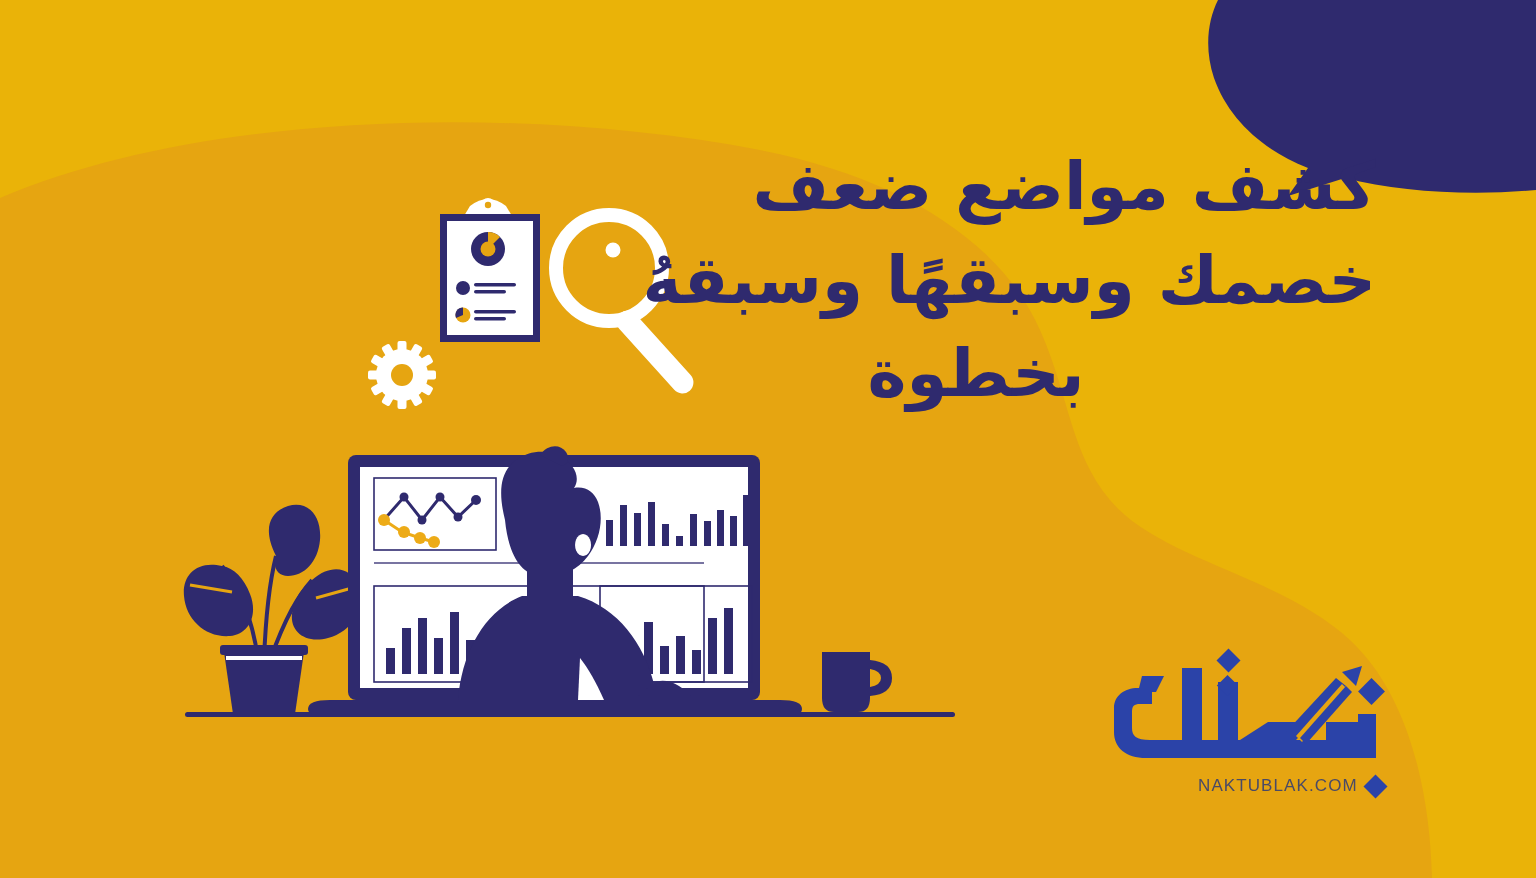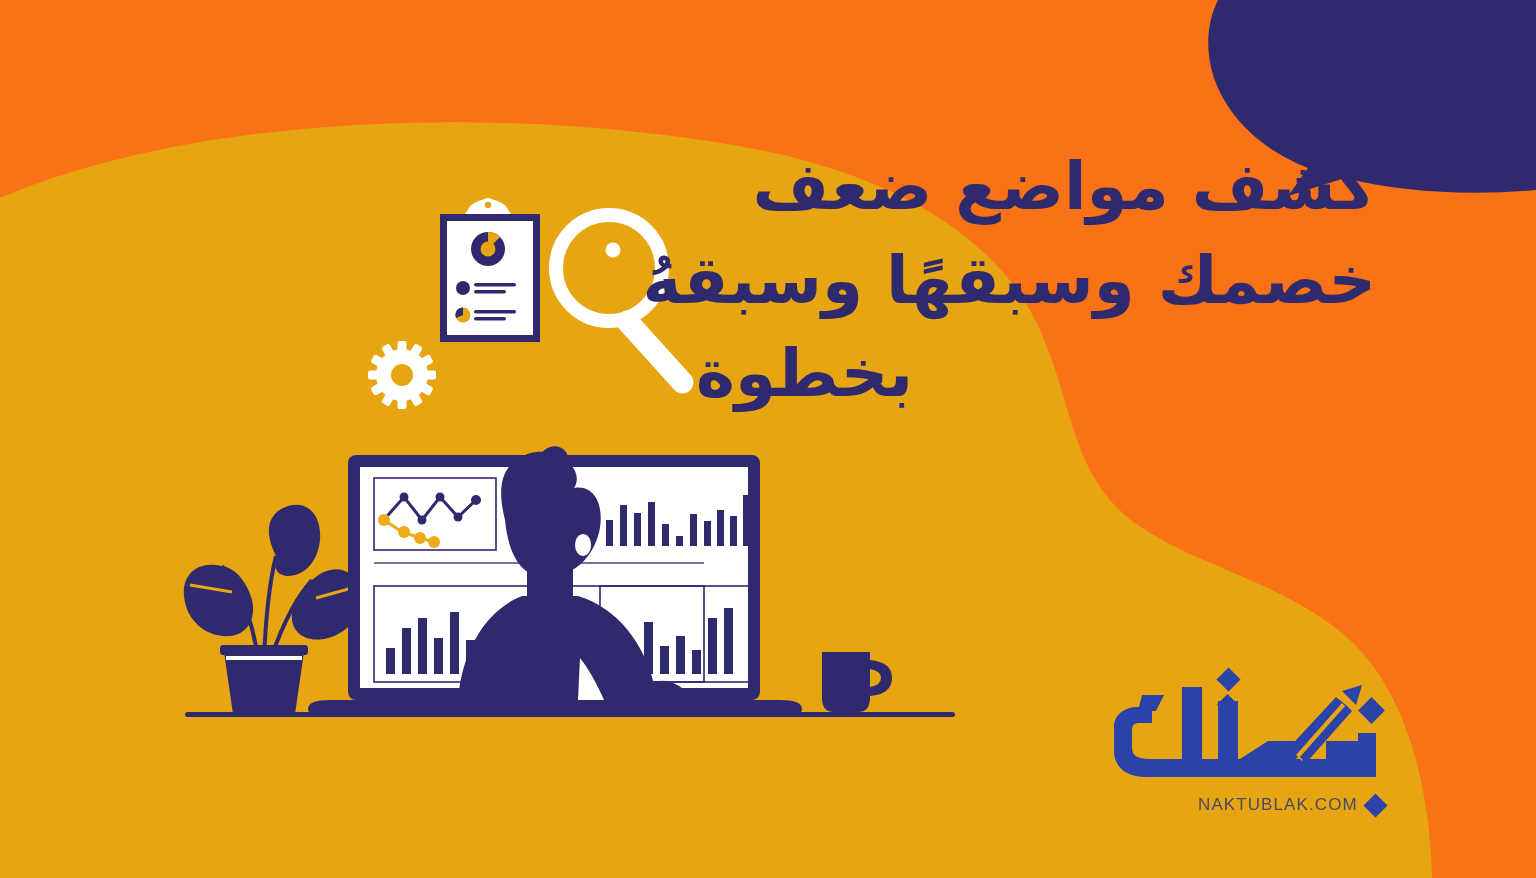--- a/index.html
+++ b/index.html
@@ -9,21 +9,21 @@
     background: #ffffff;
   }
   body {
     font-family: "Liberation Sans", sans-serif;
   }
   #banner {
     position: relative;
     width: 1536px;
     height: 878px;
     overflow: hidden;
-    background: #f97316;
+    background: #eab308;
   }
   .layer {
     position: absolute;
     top: 0;
     left: 0;
     width: 1536px;
     height: 878px;
   }
   
   #headline {
@@ -39,26 +39,26 @@
   #headline .hl-line {
     display: block;
     font-family: "DejaVu Sans", "Liberation Sans", sans-serif;
     font-size: 66px;
     font-weight: bold;
     line-height: 1.42;
     color: #2f2a6e;
     white-space: nowrap;
     letter-spacing: 0px;
   }
-  #headline .hl-line.l3 { text-align: left; padding-left: 0; padding-right: 120px;}
+  #headline .hl-line.l3 { text-align: center; padding-left: 0; padding-right: 120px;}
   
   #logo-block {
     position: absolute;
     left: 1090px;
-    top: 655px;
+    top: 636px;
     width: 340px;
     height: 180px;
     z-index: 45;
     text-align: center;
   }
   #logo-mark { position: absolute; left: 0; top: 0; }
   #logo-url {
     position: absolute;
     left: 108px;
     top: 140px;

